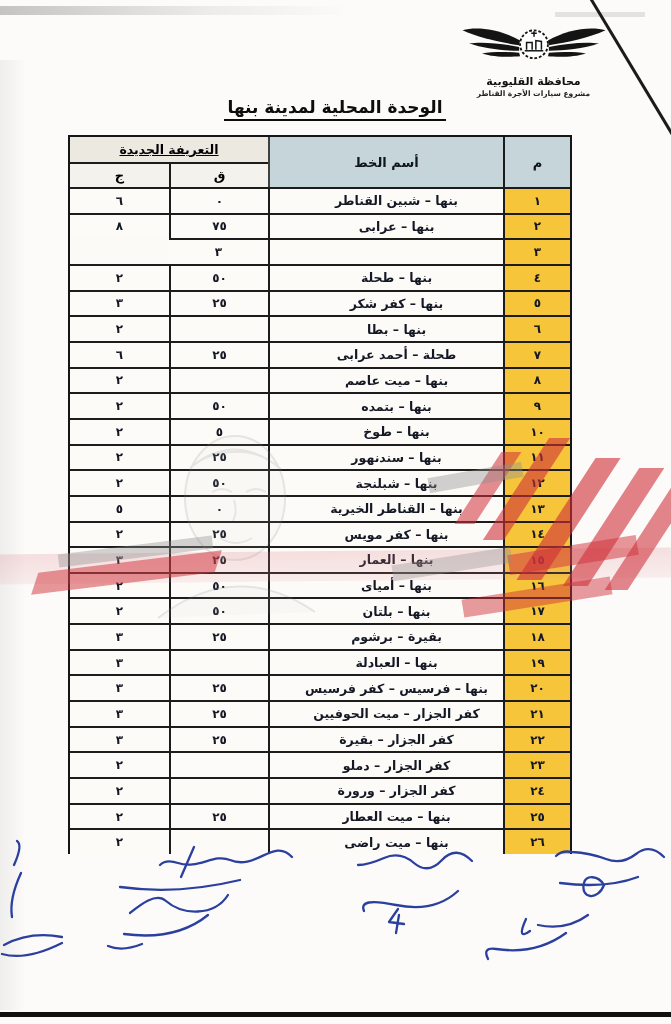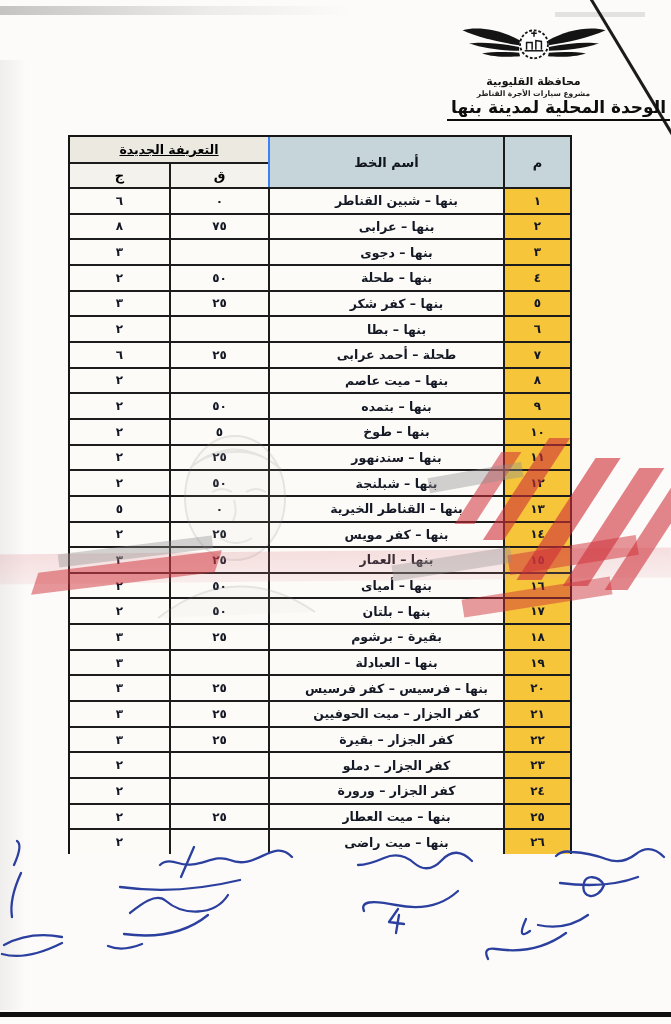--- a/index.html
+++ b/index.html
@@ -16,32 +16,32 @@
   .left-edge-shade{position:absolute;left:0;top:60px;width:26px;height:950px;
     background:linear-gradient(90deg,rgba(120,120,120,.10),rgba(120,120,120,0));}
 
   
   .logo{position:absolute;left:436px;top:22px;width:195px;text-align:center;}
   .logo svg{display:block;margin:0 auto;}
   .logo-l1{font-size:11px;font-weight:bold;color:#111;margin-top:1px;letter-spacing:.5px;}
   .logo-l2{font-size:7.5px;font-weight:bold;color:#222;margin-top:1px;}
 
   
-  .title-wrap{position:absolute;left:0;top:86px;width:660px;text-align:right;}
+  .title-wrap{position:absolute;left:0;top:86px;width:660px;text-align:center;}
   .doc-title{display:inline-block;font-size:17px;font-weight:bold;color:#0d0d0d;
     border-bottom:2.5px solid #0d0d0d;padding:0 4px 2px 4px;margin-right:-10px;}
 
   
   .fare-table{position:absolute;left:68px;top:135px;width:504px;height:719px;
     direction:rtl;border:2.4px solid #161616;background:#fbfaf7;box-sizing:border-box;}
   .thead{display:grid;grid-template-columns:67px 235px 198px;height:50px;}
   .th{box-sizing:border-box;display:flex;align-items:center;justify-content:center;
     font-weight:bold;font-size:13px;color:#10141c;}
   .th-m{border-left:2px solid #1c1c1c;background:#c6d5da;}
-  .th-name{border-left:2px solid #3b82f6;background:#c6d5da;}
+  .th-name{border-left:2px solid #404040;background:#c6d5da;}
   .th-tariff{display:flex;flex-direction:column;background:#ece9e1;}
   .th-tariff-top{box-sizing:border-box;height:27px;border-bottom:2px solid #1c1c1c;
     display:flex;align-items:center;justify-content:center;font-weight:bold;font-size:12.5px;text-decoration:underline;}
   .th-tariff-sub{display:grid;grid-template-columns:99px 99px;flex:1;background:#f4f2ec;}
   .th-sub{box-sizing:border-box;display:flex;align-items:center;justify-content:center;
     font-weight:bold;font-size:13px;}
   .th-sub-q{border-left:2px solid #1c1c1c;}
 
   .tbody{display:grid;grid-auto-rows:1fr;height:667px;}
   .trow{display:grid;grid-template-columns:67px 235px 99px 99px;}
@@ -119,21 +119,20 @@
           <div class="cell cell-g">٦</div>
         </div>
         <div class="trow">
           <div class="cell cell-num">٢</div>
           <div class="cell cell-name" dir="rtl">بنها – عرابى</div>
           <div class="cell cell-q">٧٥</div>
           <div class="cell cell-g">٨</div>
         </div>
         <div class="trow">
           <div class="cell cell-num">٣</div>
-          <div class="cell cell-name" dir="rtl">بنها – دجوى</div>
           <div class="cell cell-q"></div>
           <div class="cell cell-g">٣</div>
         </div>
         <div class="trow">
           <div class="cell cell-num">٤</div>
           <div class="cell cell-name" dir="rtl">بنها – طحلة</div>
           <div class="cell cell-q">٥٠</div>
           <div class="cell cell-g">٢</div>
         </div>
         <div class="trow">

